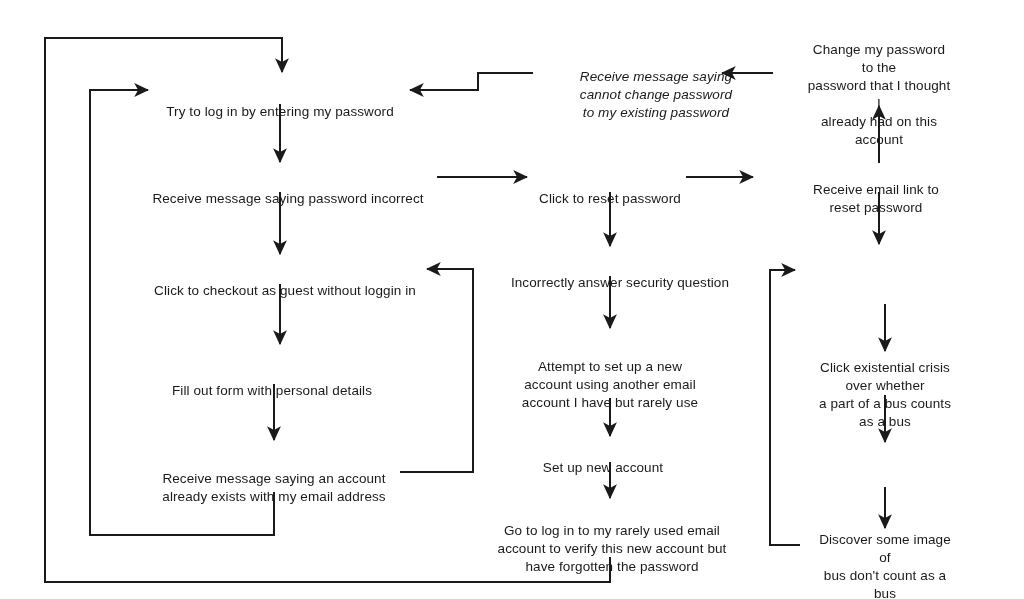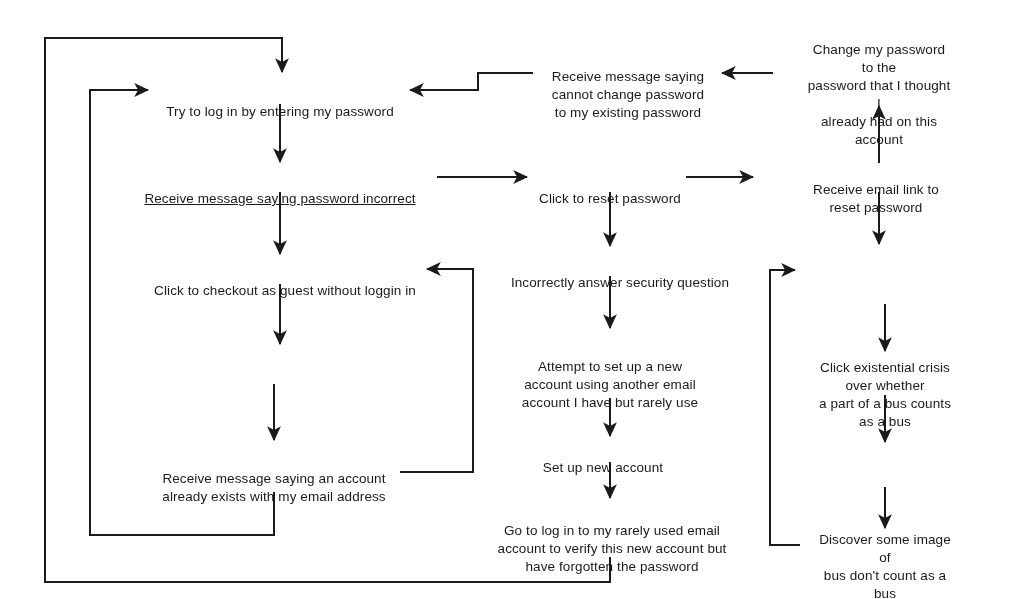--- a/index.html
+++ b/index.html
@@ -95,53 +95,56 @@
 
       <path d="M 800 545 L 770 545 L 770 270 L 795 270" marker-end="url(#arrow)"></path>
 
     </g>
   </svg>
 
   <div class="node" style="left:280px; top:90px; transform:translate(-50%,-50%);">
     <span>Try to log in by entering my password</span>
   </div>
 
-  <div class="node" style="left:628px; top:73px; transform:translate(-50%,-50%);">
+  <div class="node" style="left:656px; top:73px; transform:translate(-50%,-50%);font-style:italic;">
     <span>Receive message saying
 cannot change password
 to my existing password</span>
   </div>
 
   <div class="node" style="left:879px; top:73px; transform:translate(-50%,-50%);">
     <span>Change my password to the
 password that I thought I
 already had on this account</span>
   </div>
 
-  <div class="node" style="left:280px; top:177px; transform:translate(-50%,-50%);text-decoration:underline;">
+  <div class="node" style="left:288px; top:177px; transform:translate(-50%,-50%);">
     <span>Receive message saying password incorrect</span>
   </div>
 
   <div class="node" style="left:610px; top:177px; transform:translate(-50%,-50%);">
     <span>Click to reset password</span>
   </div>
 
   <div class="node" style="left:876px; top:177px; transform:translate(-50%,-50%);">
     <span>Receive email link to reset password</span>
   </div>
 
   <div class="node" style="left:285px; top:269px; transform:translate(-50%,-50%);">
     <span>Click to checkout as guest without loggin in</span>
   </div>
 
   <div class="node" style="left:620px; top:261px; transform:translate(-50%,-50%);">
     <span>Incorrectly answer security question</span>
   </div>
 
 
+  <div class="node" style="left:272px; top:369px; transform:translate(-50%,-50%);">
+    <span>Fill out form with personal details</span>
+  </div>
 
   <div class="node" style="left:610px; top:363px; transform:translate(-50%,-50%);">
     <span>Attempt to set up a new
 account using another email
 account I have but rarely use</span>
   </div>
 
   <div class="node" style="left:885px; top:373px; transform:translate(-50%,-50%);">
     <span>Click existential crisis over whether
 a part of a bus counts as a bus</span>

